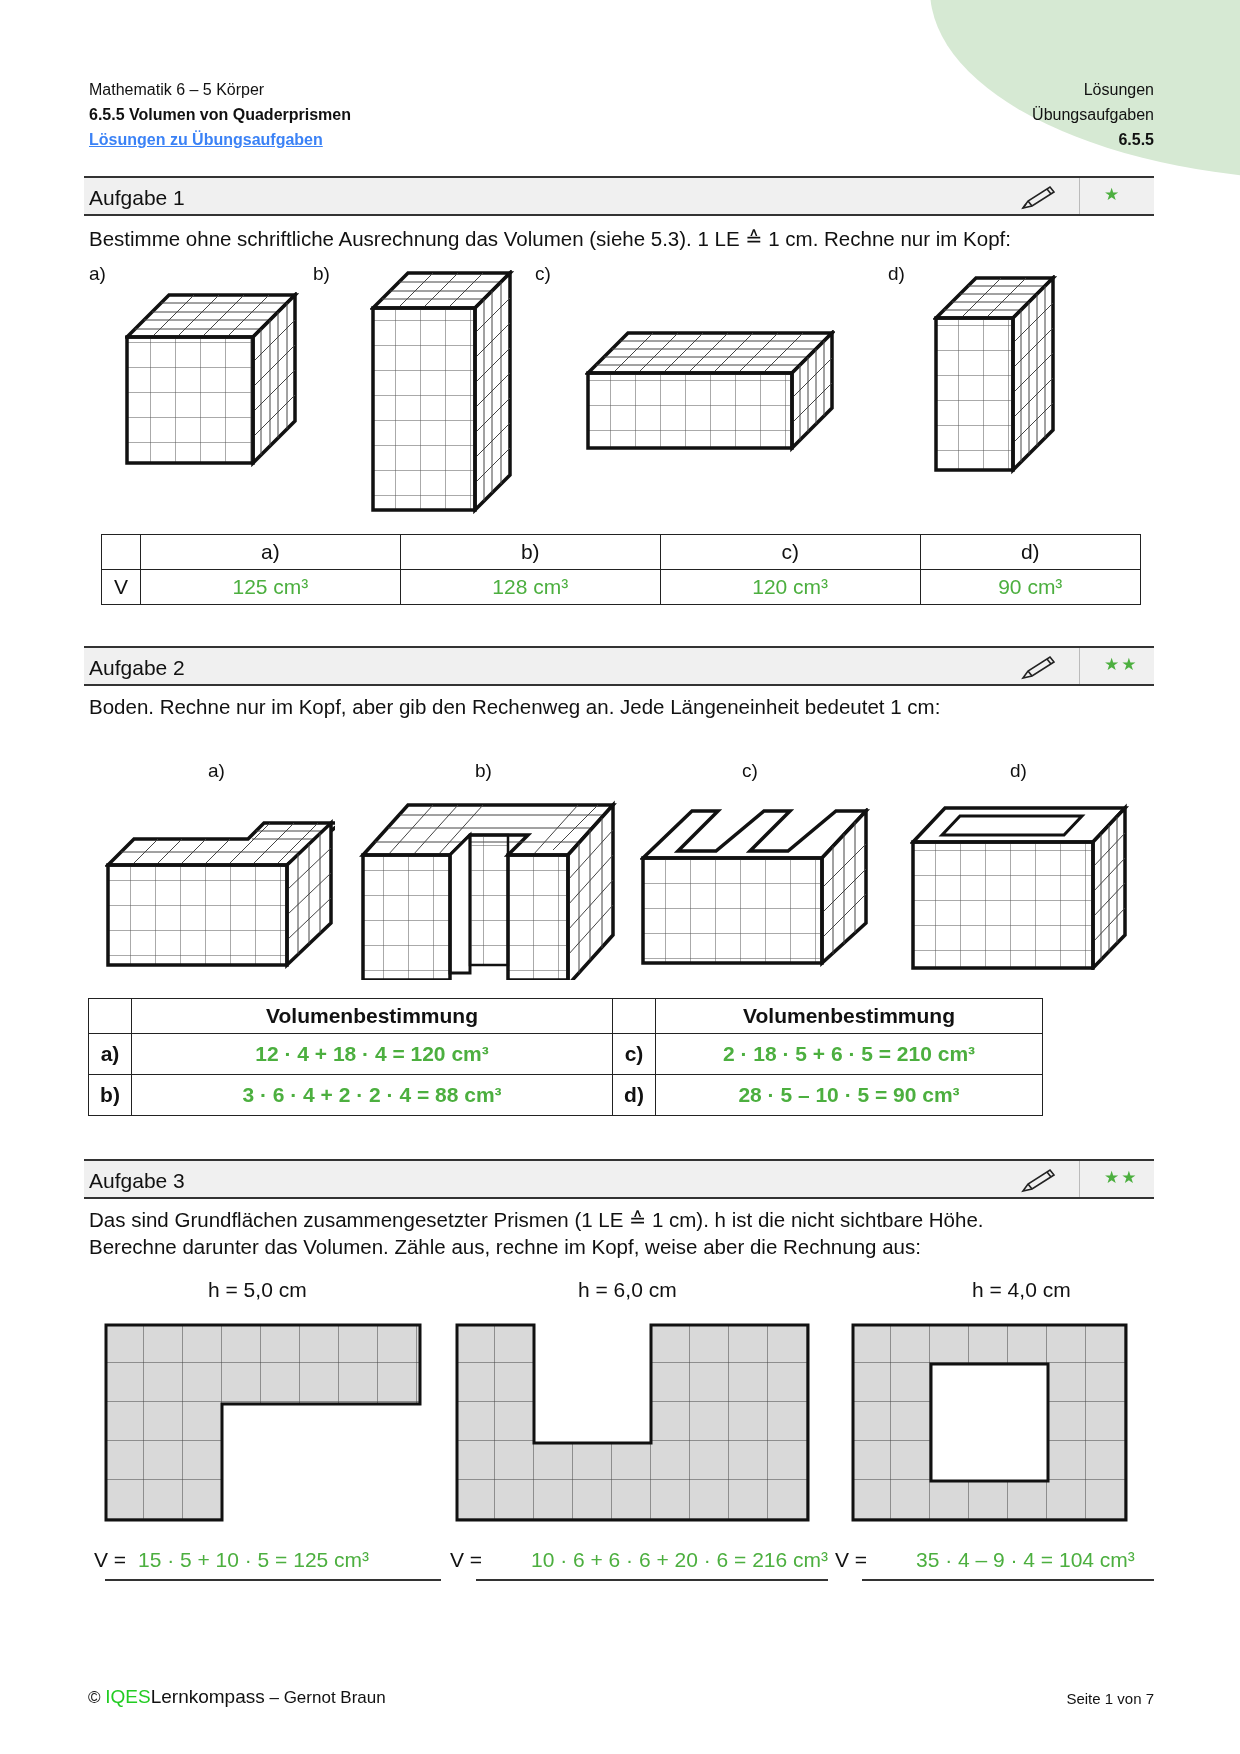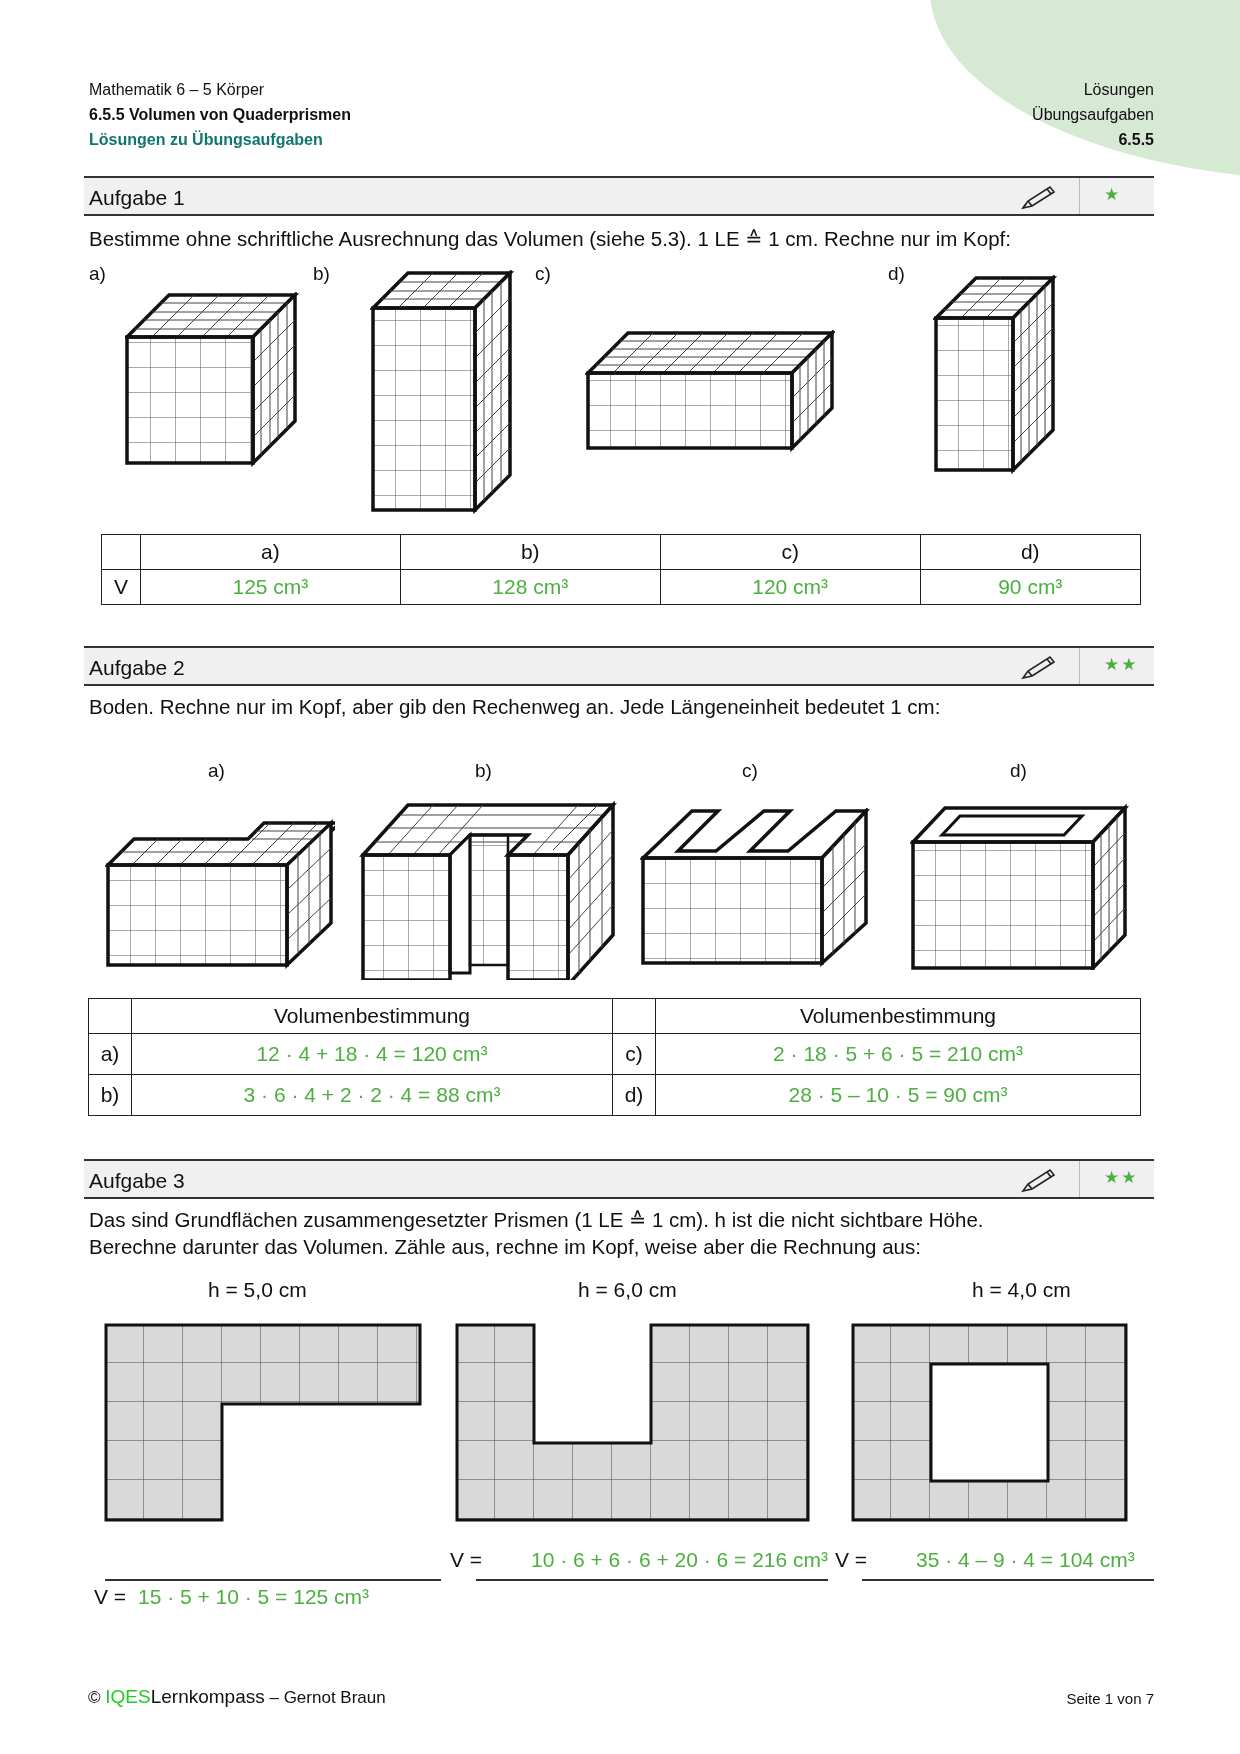--- a/index.html
+++ b/index.html
@@ -1,20 +1,20 @@
 <!DOCTYPE html>
 <html><head>
 <meta charset="utf-8">
 <style>
   html,body{margin:0;padding:0;background:#fff;}
   body{width:1240px;height:1754px;position:relative;overflow:hidden;font-family:"Liberation Sans",sans-serif;color:#111;}
   .corner{position:absolute;left:930px;top:-10px;width:400px;height:190px;background:#d6e9d3;border-bottom-left-radius:100% 100%;}
   .hdr-left{position:absolute;left:89px;top:77px;font-size:16px;line-height:25px;}
   .hdr-left .b{font-weight:bold;}
-  .hdr-left .g{font-weight:bold;color:#0f766e;}
+  .hdr-left .g{font-weight:bold;color:#3b82f6;text-decoration:underline;}
   .hdr-right{position:absolute;right:86px;top:77px;text-align:right;font-size:16px;line-height:25px;}
   .hdr-right .b{font-weight:bold;}
   .task-bar{position:absolute;left:84px;width:1070px;height:40px;background:#f0f0f0;border-top:2px solid #333;border-bottom:2px solid #333;box-sizing:border-box;}
   .task-bar .title{position:absolute;left:5px;top:8px;font-size:21px;text-align:center;}
   .task-bar .sep{position:absolute;top:0;bottom:0;width:1px;background:#bbb;}
   .task-bar .pencil{position:absolute;left:935px;top:4px;}
   .task-bar .stars{position:absolute;left:1020px;top:6px;font-size:17px;color:#4caf3f;letter-spacing:2px;}
   .para{position:absolute;left:89px;font-size:20.5px;line-height:27px;}
   .lbl{position:absolute;font-size:19px;}
   table.res{position:absolute;border-collapse:collapse;font-size:21px;}
@@ -294,21 +294,21 @@
       <line x1="199" y1="25" x2="199" y2="152"></line>
       <line x1="207" y1="17" x2="207" y2="143"></line>
       <line x1="183" y1="67" x2="215" y2="33"></line>
       <line x1="183" y1="92" x2="215" y2="58"></line>
       <line x1="183" y1="117" x2="215" y2="83"></line>
       <line x1="183" y1="142" x2="215" y2="108"></line>
     </g>
   <rect x="3" y="42" width="180" height="126" fill="url(#g25)" stroke="#111" stroke-width="3.5"></rect>
 </svg>
 
-<table class="res" style="left:88px;top:998px;width:1053px;">
+<table class="res" style="left:88px;top:998px;width:955px;font-weight:bold;">
   <tbody>
       <tr>
     <td style="width:42px;"></td>
     <td style="width:480px;">Volumenbestimmung</td>
     <td style="width:42px;"></td>
     <td>Volumenbestimmung</td>
   </tr>
   <tr style="height:41px;">
     <td>a)</td>
     <td class="g">12 · 4 + 18 · 4 = 120 cm³</td>
@@ -358,21 +358,21 @@
 
 <svg class="fig" style="left:455px;top:1323px;" width="360" height="200">
   <polygon points="2,2 79,2 79,120 196,120 196,2 353,2 353,197 2,197" fill="url(#gg)" stroke="#111" stroke-width="3"></polygon>
 </svg>
 
 <svg class="fig" style="left:851px;top:1323px;" width="280" height="200">
   <rect x="2" y="2" width="273" height="195" fill="url(#gg)" stroke="#111" stroke-width="3"></rect>
   <rect x="80" y="41" width="117" height="117" fill="#fff" stroke="#111" stroke-width="3"></rect>
 </svg>
 
-<div class="vline" style="left:94px;top:1548px;margin-top:37px;">
+<div class="vline" style="left:94px;top:1548px;">
   <span>V =</span>
   <span class="g" style="margin-left:6px;">15 · 5 + 10 · 5 = 125 cm³</span>
 </div>
 <div class="uline" style="left:105px;top:1579px;width:336px;"></div>
 
 <div class="vline" style="left:450px;top:1548px;">
   <span>V =</span>
   <span class="g">10 · 6 + 6 · 6 + 20 · 6 = 216 cm³</span>
 </div>
 <div class="uline" style="left:476px;top:1579px;width:352px;"></div>

